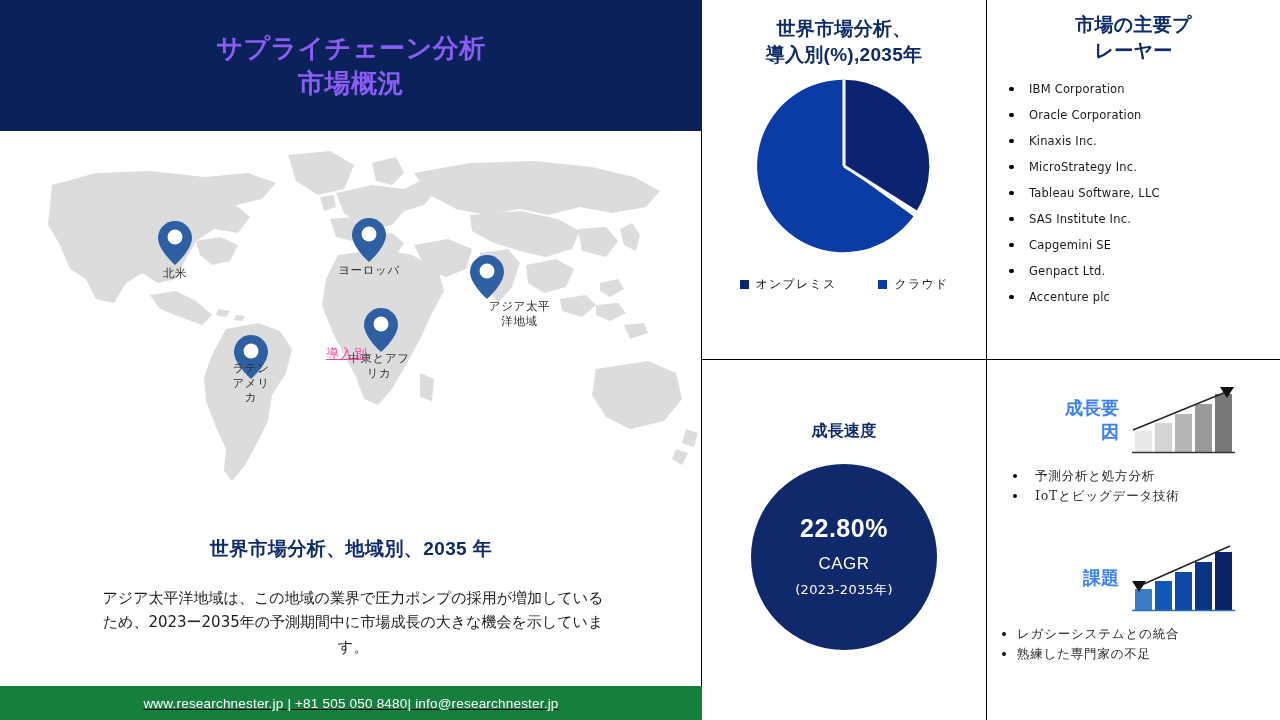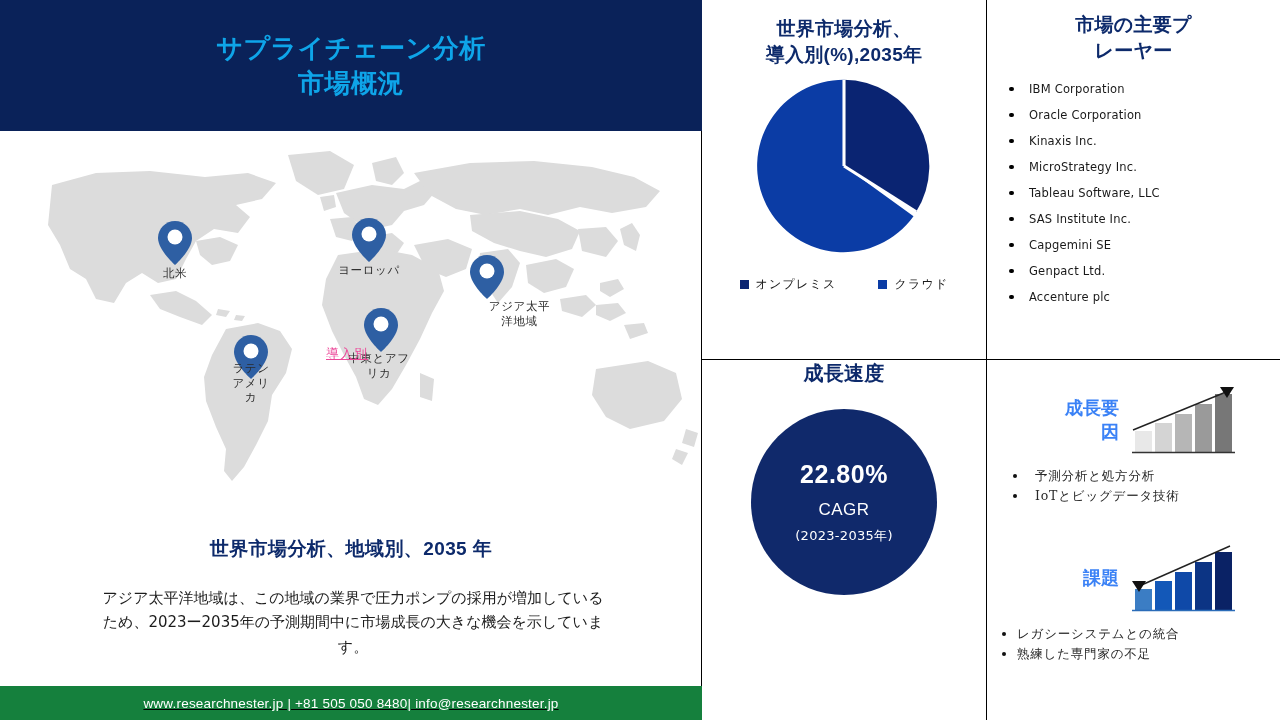--- a/index.html
+++ b/index.html
@@ -17,21 +17,21 @@
     position:absolute;left:0;top:0;width:702px;height:720px;
     background:#fff;border-right:1.5px solid #000;
     box-sizing:border-box;
   }
   .title-band{
     position:absolute;left:0;top:0;width:702px;height:131px;
     background:#0a2259;
     display:flex;align-items:center;justify-content:center;
   }
   .title-band .title-text{
-    color:#0ea5e9;text-align:center;
+    color:#8b5cf6;text-align:center;
     font-size:26px;font-weight:bold;line-height:1.34;
     letter-spacing:.5px;
   }
   .title-line2{display:block;}
 
   .map-wrap{
     position:absolute;left:0;top:133px;width:694px;height:390px;
   }
   .map-wrap svg{display:block;}
   .pin{position:absolute;width:34px;height:44px;}
@@ -92,21 +92,21 @@
     position:relative;font-size:11.5px;color:#191919;
     margin-bottom:12px;letter-spacing:.2px;
     font-family:"DejaVu Sans",sans-serif;
   }
   .players-list li:before{
     content:"";position:absolute;left:-20px;top:5px;
     width:4.5px;height:4.5px;background:#000;border-radius:50%;
   }
 
   
-  .cagr-title{font-size:20px;}
+  .cagr-title{margin-top:60px;font-size:16px;}
   .cagr-circle{
     width:186px;height:186px;border-radius:50%;background:#10296b;
     margin:22px auto 0;display:flex;flex-direction:column;
     align-items:center;justify-content:center;color:#fff;
   }
   .cagr-value{font-size:25px;font-weight:bold;letter-spacing:.5px;}
   .cagr-label{font-size:17px;margin-top:11px;letter-spacing:.5px;}
   .cagr-period{font-size:13px;margin-top:7px;letter-spacing:.3px;font-family:"DejaVu Sans",sans-serif;}
 
   

